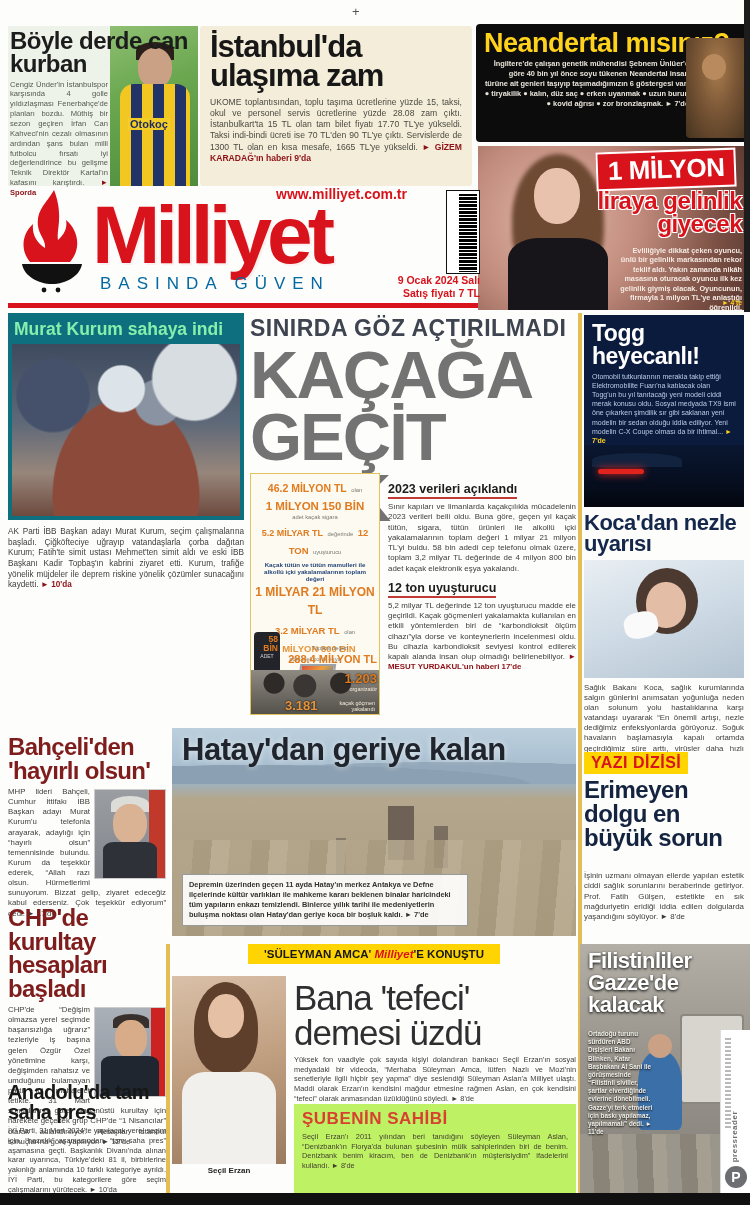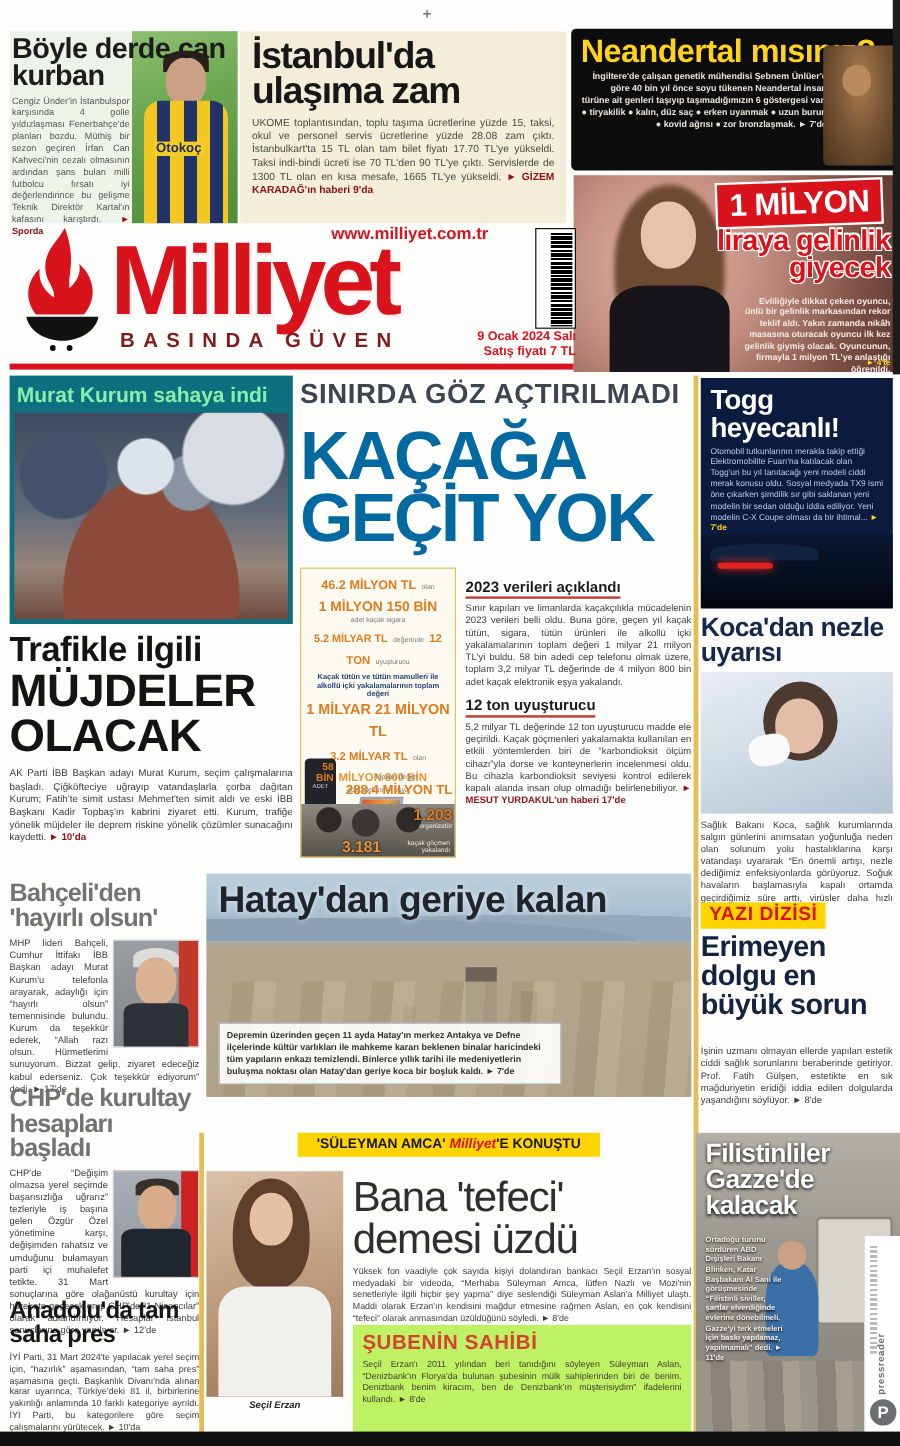--- a/index.html
+++ b/index.html
@@ -50,21 +50,21 @@
      text-shadow:-1px -1px 0 #fff,1px -1px 0 #fff,-1px 1px 0 #fff,1px 1px 0 #fff;}
   .st-bridal .body-text { position:absolute; right:8px; top:100px; width:126px; color:#f4e9e2; font-size:7.3px; text-align:right; font-weight:bold; line-height:1.3;}
   .st-bridal .byline { position:absolute; right:8px; bottom:4px; font-size:6.8px; color:#ffd21c;}
 
   
   .masthead { left:8px; top:186px; width:470px; height:116px; }
   .flame { position:absolute; left:0; top:2px; width:88px; height:106px; }
   .mast-url { position:absolute; left:268px; top:0; color:#d8131b; font-weight:bold; font-size:14px;}
   .mast-logo { position:absolute; left:84px; top:2px; font-size:82px; font-weight:900; letter-spacing:-5px; color:#d8131b;
      text-shadow:2px 2px 0 #f7bcbc33; font-style:normal;}
-  .mast-slogan { position:absolute; left:92px; top:88px; font-size:17px; letter-spacing:7px; color:#7f1d1d; font-weight:bold;}
+  .mast-slogan { position:absolute; left:92px; top:88px; font-size:17px; letter-spacing:7px; color:#0369a1; font-weight:normal;}
   .barcode { position:absolute; left:438px; top:4px; width:34px; height:84px; background:#fff; border:1px solid #111; overflow:hidden;}
   .barcode .bars { position:absolute; right:2px; top:3px; width:18px; height:78px;
      background:repeating-linear-gradient(180deg,#000 0 2px,#fff 2px 3px,#000 3px 6px,#fff 6px 7px);}
   .mast-date { position:absolute; left:366px; top:88px; width:106px; text-align:right; color:#d8131b; font-size:10.5px; font-weight:bold; line-height:1.2;}
   .red-rule { left:8px; top:303px; width:470px; height:5px; background:#d8131b; }
   .edge-strip { left:744px; top:0; width:6px; height:312px; background:#1c1c1c; }
 
   
   .st-kurum { left:8px; top:313px; width:236px; height:400px; }
   .kurum-frame { background:#0e6f7e; padding:4px; }
@@ -78,21 +78,21 @@
        radial-gradient(ellipse at 50% 88%, #8c4a3a 0 45%, transparent 46%),
        linear-gradient(180deg,#3e4a5e 0%,#5d6878 45%,#97867b 75%,#6e4a3e 100%);}
   .st-kurum h2 { margin-top:8px; color:#141414; letter-spacing:-0.5px;}
   .st-kurum h2 .l1 { display:block; font-size:29px; line-height:1.0;}
   .st-kurum h2 .l2 { display:block; font-size:38px; line-height:1.0;}
   .st-kurum .body-text { margin-top:7px; font-size:8.2px;}
 
   
   .st-kacak { left:250px; top:315px; width:326px; height:400px;}
   .kacak-kicker { font-size:23px; color:#3e4450; letter-spacing:0.5px; font-weight:bold;}
-  .st-kacak h1 { font-size:57px; line-height:0.92; letter-spacing:-2px; color:#0369a1; font-weight:900; margin-top:12px;}
+  .st-kacak h1 { font-size:67px; line-height:0.92; letter-spacing:-2px; color:#737373; font-weight:900; margin-top:2px;}
   .info-box { position:absolute; left:0; top:158px; width:130px; height:242px; background:#fdfaf1; border:1px solid #e2c45f; padding:4px 4px; overflow:hidden;}
   .info-box .big { color:#e07b1f; font-weight:900; line-height:1.02;text-align:right; }
   .info-box .note { color:#7a7a72; font-size:5.8px; text-align:center;}
   .info-box .mid-label { color:#25477a; font-size:6.2px; font-weight:bold; text-align:center; margin-top:3px;}
   .info-row { text-align:center; }
   .laptop { position:relative; margin:2px auto 0; width:52px; height:22px;}
   .laptop .screen { position:absolute; right:6px; top:0; width:36px; height:18px; background:linear-gradient(135deg,#d94f3c,#f0a03a 50%,#3f7ac2); border:2px solid #9aa2aa; transform:skewX(-8deg);}
   .laptop .base { position:absolute; right:0; bottom:0; width:52px; height:5px; background:#b9c0c8; border-radius:0 0 3px 3px;}
   .phone { position:absolute; left:3px; top:158px; width:26px; height:44px; background:#22242a; border-radius:4px; padding:3px 2px;}
   .phone .v { color:#e07b1f; font-weight:900; font-size:8.5px; text-align:right; line-height:1.05;}
@@ -128,37 +128,37 @@
   .st-koca h2 { color:#15284b; font-size:22px; line-height:0.95; letter-spacing:-0.5px;}
   .koca-photo { margin-top:5px; height:118px; position:relative; overflow:hidden;
      background:linear-gradient(160deg,#e9eef3 0%,#ccd9e4 55%,#b5c4d2 100%);}
   .koca-photo .hair { position:absolute; left:52px; top:8px; width:62px; height:66px; border-radius:50%; background:#4c3a30;}
   .koca-photo .face { position:absolute; left:62px; top:22px; width:40px; height:46px; border-radius:48%; background:#e3bda6;}
   .koca-photo .tissue { position:absolute; left:40px; top:52px; width:34px; height:26px; background:#fafafa; border-radius:40%; transform:rotate(-12deg);}
   .st-koca .body-text { margin-top:5px; font-size:7.8px;}
 
   
   .st-bahceli { left:8px; top:735px; width:158px; height:168px;}
-  .st-bahceli h2, .st-chp h2 { font-size:21px; line-height:0.98; letter-spacing:-0.7px; color:#737373;}
+  .st-bahceli h2, .st-chp h2 { font-size:24px; line-height:0.98; letter-spacing:-0.7px; color:#7f1d1d;}
   .st-bahceli .body-text, .st-chp .body-text { margin-top:5px; font-size:7.8px;}
   .float-photo { float:right; width:72px; height:90px; margin:2px 0 2px 4px; position:relative; overflow:hidden; border:1px solid #ccc;}
   .ph-bahceli { background:linear-gradient(180deg,#9a9da2 0%,#83878d 100%);}
   .ph-bahceli .flag { position:absolute; right:0; top:0; width:16px; height:100%; background:#c0392b;}
   .ph-bahceli .hairw { position:absolute; left:16px; top:6px; width:38px; height:16px; border-radius:50% 50% 0 0; background:#dcdcd8;}
   .ph-bahceli .face { position:absolute; left:18px; top:14px; width:34px; height:40px; border-radius:46%; background:#d9b394;}
   .ph-bahceli .suit { position:absolute; left:8px; top:52px; width:54px; height:38px; background:#2e3238; border-radius:20% 20% 0 0;}
   .ph-ozel { background:linear-gradient(180deg,#aab0b8 0%,#8f959e 100%);}
   .ph-ozel .flag { position:absolute; right:0; top:0; width:14px; height:100%; background:#c22; }
   .ph-ozel .face { position:absolute; left:20px; top:12px; width:32px; height:38px; border-radius:46%; background:#d8ac88;}
   .ph-ozel .hair { position:absolute; left:18px; top:6px; width:36px; height:14px; border-radius:50% 50% 0 0; background:#37302c;}
   .ph-ozel .suit { position:absolute; left:6px; top:48px; width:58px; height:42px; background:#1f2630; border-radius:18% 18% 0 0;}
   .st-chp { left:8px; top:906px; width:158px; height:172px;}
 
   
-  .st-hatay { left:172px; top:728px; width:404px; height:186px; overflow:hidden;
+  .st-hatay { left:172px; top:728px; width:404px; height:208px; overflow:hidden;
      background:
        linear-gradient(180deg,#bccfdd 0%,#a9bfd0 18%, #9db2c2 26%, #b4a78d 34%, #b0a189 60%, #a39479 100%);}
   .hatay-ridge { position:absolute; left:0; top:34px; width:100%; height:22px;
      background:radial-gradient(ellipse at 20% 100%, #8ba0b2 0 60%, transparent 61%), radial-gradient(ellipse at 70% 100%, #93a8ba 0 70%, transparent 71%);}
   .hatay-bld1 { position:absolute; left:216px; top:78px; width:26px; height:54px; background:#6e6257; box-shadow:40px 14px 0 -6px #7a6e60, -60px 24px 0 -8px #857967;}
   .hatay-rubble { position:absolute; left:0; bottom:0; width:100%; height:96px;
      background:repeating-linear-gradient(95deg,#b3a58a 0 22px,#a89a7e 22px 40px,#bdb096 40px 58px); opacity:0.8;}
   .st-hatay h2 { position:absolute; left:10px; top:4px; font-size:31px; letter-spacing:-0.5px; color:#20242c; text-shadow:0 0 6px #ffffffaa;}
   .hatay-caption { position:absolute; left:10px; bottom:10px; width:286px; background:#ffffffe8; border:1px solid #999; padding:5px 6px; font-size:7.4px; line-height:1.35; color:#33332c; font-weight:bold; text-align:left;}
 
@@ -170,21 +170,21 @@
 
   
   .st-tefeci { left:172px; top:944px; width:404px; height:250px;}
   .tefeci-kicker { width:252px; margin:0 auto; background:#ffd400; text-align:center; font-weight:bold; font-size:11.5px; padding:4px 2px; color:#171717;}
   .tefeci-kicker .brand { color:#d8131b; font-style:italic;}
   .tefeci-photo { position:absolute; left:0; top:32px; width:114px; height:188px; overflow:hidden;
      background:linear-gradient(165deg,#d9c0a8 0%,#c2a183 45%,#9c7a5e 100%);}
   .tefeci-photo .hair { position:absolute; left:22px; top:6px; width:64px; height:92px; border-radius:50% 50% 42% 42%; background:#5d3f2c;}
   .tefeci-photo .face { position:absolute; left:36px; top:18px; width:36px; height:44px; border-radius:48%; background:#e6c0a4;}
   .tefeci-photo .blazer { position:absolute; left:10px; top:96px; width:94px; height:92px; background:#f2f0ec; border-radius:24% 24% 0 0;}
-  .tefeci-caption { position:absolute; left:0; top:222px; width:114px; font-size:8px; font-weight:bold; color:#222; text-align:center;font-style:italic;}
+  .tefeci-caption { position:absolute; left:0; top:222px; width:114px; font-size:8px; font-weight:bold; color:#222; text-align:center;}
   .tefeci-main { position:absolute; left:122px; top:36px; width:282px;}
   .st-tefeci h2 { font-size:35px; font-weight:400; line-height:1.0; letter-spacing:-1px; color:#2f2f31;}
   .st-tefeci .body-text { margin-top:5px; font-size:7.4px;}
   .tefeci-box { position:absolute; left:122px; top:160px; width:282px; height:103px; background:#bef264; padding:5px 8px;}
   .tefeci-box h3 { color:#d8402f; font-size:17px; letter-spacing:0.5px;}
   .tefeci-box .body-text { margin-top:3px; font-size:7.4px; color:#44402f;}
 
   
   .st-iyi { left:8px; top:1082px; width:158px; height:112px;}
   .st-iyi h2 { font-size:20px; line-height:1.0; letter-spacing:-0.6px; color:#171717;}
@@ -270,25 +270,20 @@
     </div>
   </header>
   <div class="abs red-rule"></div>
   <div class="abs edge-strip"></div>
 
   <section class="abs st-kurum">
     <div class="kurum-frame">
       <div class="kurum-label">Murat Kurum sahaya indi</div>
       <div class="kurum-photo"></div>
     </div>
-    <h2>
-      <span class="l1">Trafikle ilgili</span>
-      <span class="l2">MÜJDELER</span>
-      <span class="l2">OLACAK</span>
-    </h2>
     <p class="body-text"><span>AK Parti İBB Başkan adayı Murat Kurum, seçim çalışmalarına başladı. Çiğköfteciye uğrayıp vatandaşlarla çorba dağıtan Kurum; Fatih'te simit ustası Mehmet'ten simit aldı ve eski İBB Başkanı Kadir Topbaş'ın kabrini ziyaret etti. Kurum, trafiğe yönelik müjdeler ile deprem riskine yönelik çözümler sunacağını kaydetti.</span> <span class="byline">► 10'da</span></p>
   </section>
 
   <section class="abs st-kacak">
     <div class="kacak-kicker">SINIRDA GÖZ AÇTIRILMADI</div>
     <h1>
       <span>KAÇAĞA</span><br>
       <span>GEÇİT YOK</span>
     </h1>
 

